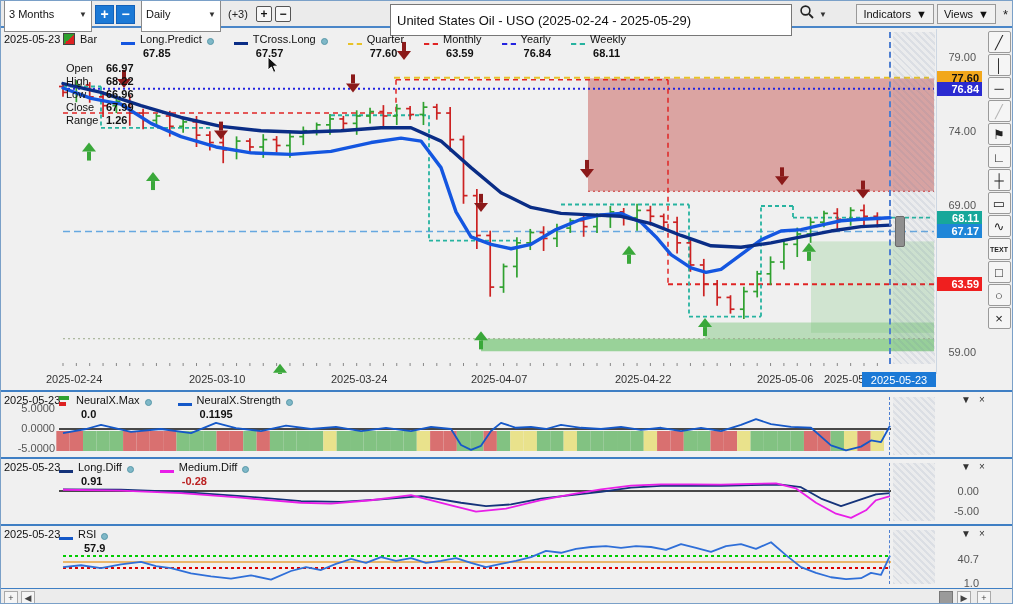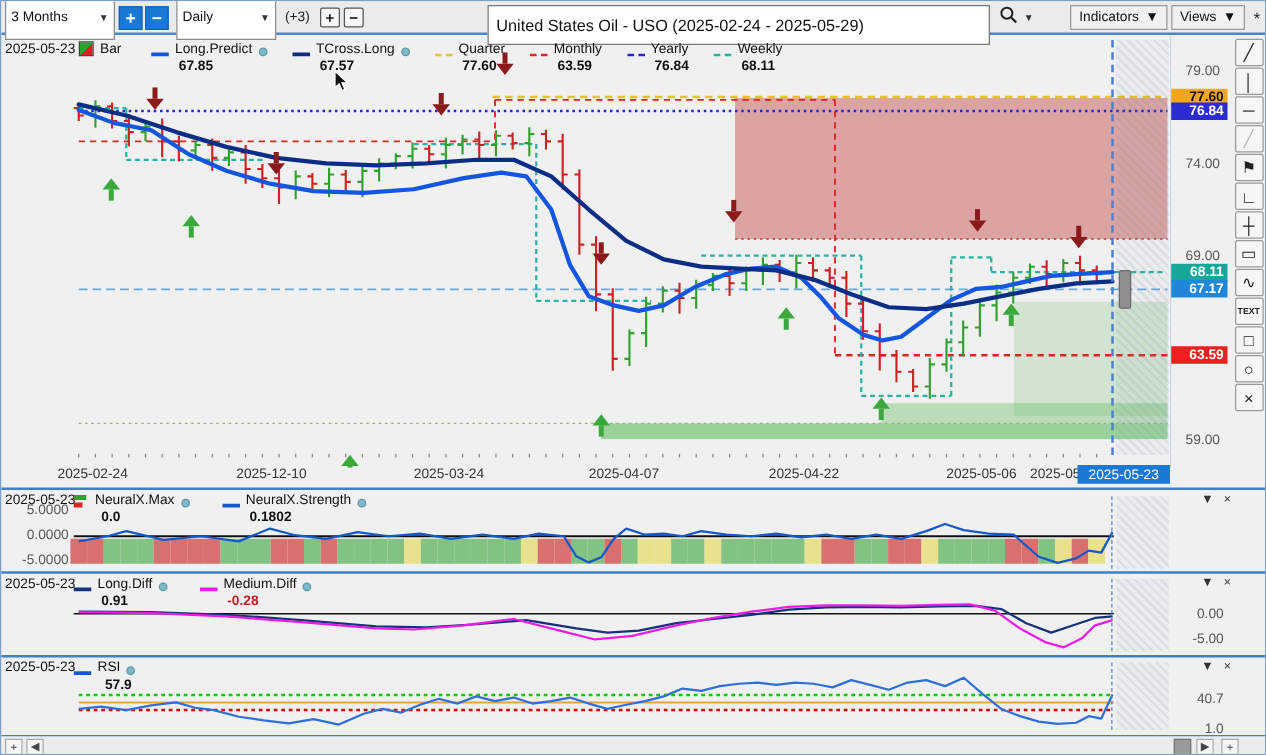--- a/index.html
+++ b/index.html
@@ -449,20 +449,42 @@
 
   <span class="lg-date" style="left:3px;top:32px;">2025-05-23</span>
   <div class="legend-row" style="left:62px;top:32px;" id="bar-legend">
       <div class="lg-item">
         <div class="lg-top">
           <span class="baricon"></span>
           <div>Bar</div>
         </div>
       </div>
     </div>
+  <div class="ohlc" id="ohlc-block">
+      <div class="r">
+        <div class="l">Open</div>
+        <div class="v">66.97</div>
+      </div>
+      <div class="r">
+        <div class="l">High</div>
+        <div class="v">68.22</div>
+      </div>
+      <div class="r">
+        <div class="l">Low</div>
+        <div class="v">66.96</div>
+      </div>
+      <div class="r">
+        <div class="l">Close</div>
+        <div class="v">67.99</div>
+      </div>
+      <div class="r">
+        <div class="l">Range</div>
+        <div class="v">1.26</div>
+      </div>
+    </div>
   <div class="legend-row" style="left:120px;top:32px;" id="main-legend">
       <div class="lg-item">
         <div class="lg-top">
           <span class="lg-line" style="border-top-color: rgb(20, 86, 224);"></span>
           <div>Long.Predict</div>
           <span class="lg-dot"></span>
         </div>
         <div class="lg-val">67.85</div>
       </div>
       <div class="lg-item">
@@ -504,21 +526,21 @@
     </div>
 
   <div id="y-labels">
       <div class="ylab" style="top: 50px; right: 36px; position: absolute;">79.00</div>
       <div class="ylab" style="top: 123.75px; right: 36px; position: absolute;">74.00</div>
       <div class="ylab" style="top: 197.5px; right: 36px; position: absolute;">69.00</div>
       <div class="ylab" style="top: 345px; right: 36px; position: absolute;">59.00</div>
     </div>
   <div id="x-labels">
       <div class="xlab" style="left: 45px;">2025-02-24</div>
-      <div class="xlab" style="left: 188px;">2025-12-10</div>
+      <div class="xlab" style="left: 188px;">2025-03-10</div>
       <div class="xlab" style="left: 330px;">2025-03-24</div>
       <div class="xlab" style="left: 470px;">2025-04-07</div>
       <div class="xlab" style="left: 614px;">2025-04-22</div>
       <div class="xlab" style="left: 756px;">2025-05-06</div>
       <div class="xlab" style="left: 823px;">2025-05</div>
     </div>
   <div class="xlab-badge">2025-05-23</div>
 
   <svg class="cursor-svg" width="12" height="18" viewBox="0 0 12 18">
     <polygon points="1,1 1,14 4.4,11 6.6,16.4 8.8,15.4 6.6,10.2 11,10.2" fill="#111" stroke="#fff" stroke-width="1"></polygon>
@@ -553,21 +575,21 @@
           <span class="lg-dot"></span>
         </div>
         <div class="lg-val" style="color: rgb(17, 17, 17);">0.0</div>
       </div>
       <div class="lg-item">
         <div class="lg-top">
           <span class="lg-line" style="border-top-color: rgb(21, 88, 200);"></span>
           <div>NeuralX.Strength</div>
           <span class="lg-dot"></span>
         </div>
-        <div class="lg-val" style="color: rgb(17, 17, 17);">0.1802</div>
+        <div class="lg-val" style="color: rgb(17, 17, 17);">0.1195</div>
       </div>
     </div>
   <div id="p1-axis">
       <div class="p-axis" style="left: 6px; top: 401px; width: 48px; text-align: right;">5.0000</div>
       <div class="p-axis" style="left: 6px; top: 421px; width: 48px; text-align: right;">0.0000</div>
       <div class="p-axis" style="left: 6px; top: 441px; width: 48px; text-align: right;">-5.0000</div>
     </div>
   <svg class="panel-svg" id="p1-svg" style="top:392px;" width="935" height="66">
       <rect x="55.325" y="38" width="13.35" height="20" fill="#d97070"></rect>
       <rect x="68.675" y="38" width="13.35" height="20" fill="#d97070"></rect>

